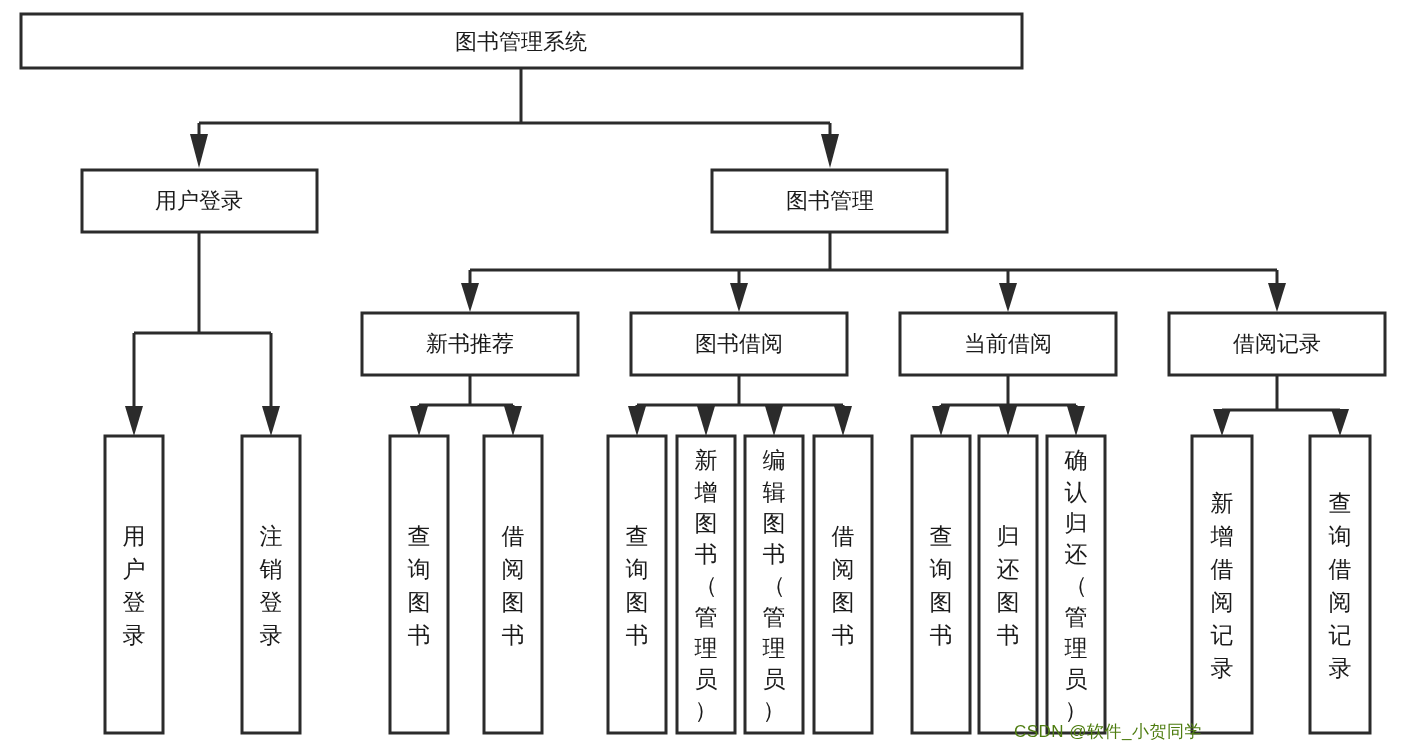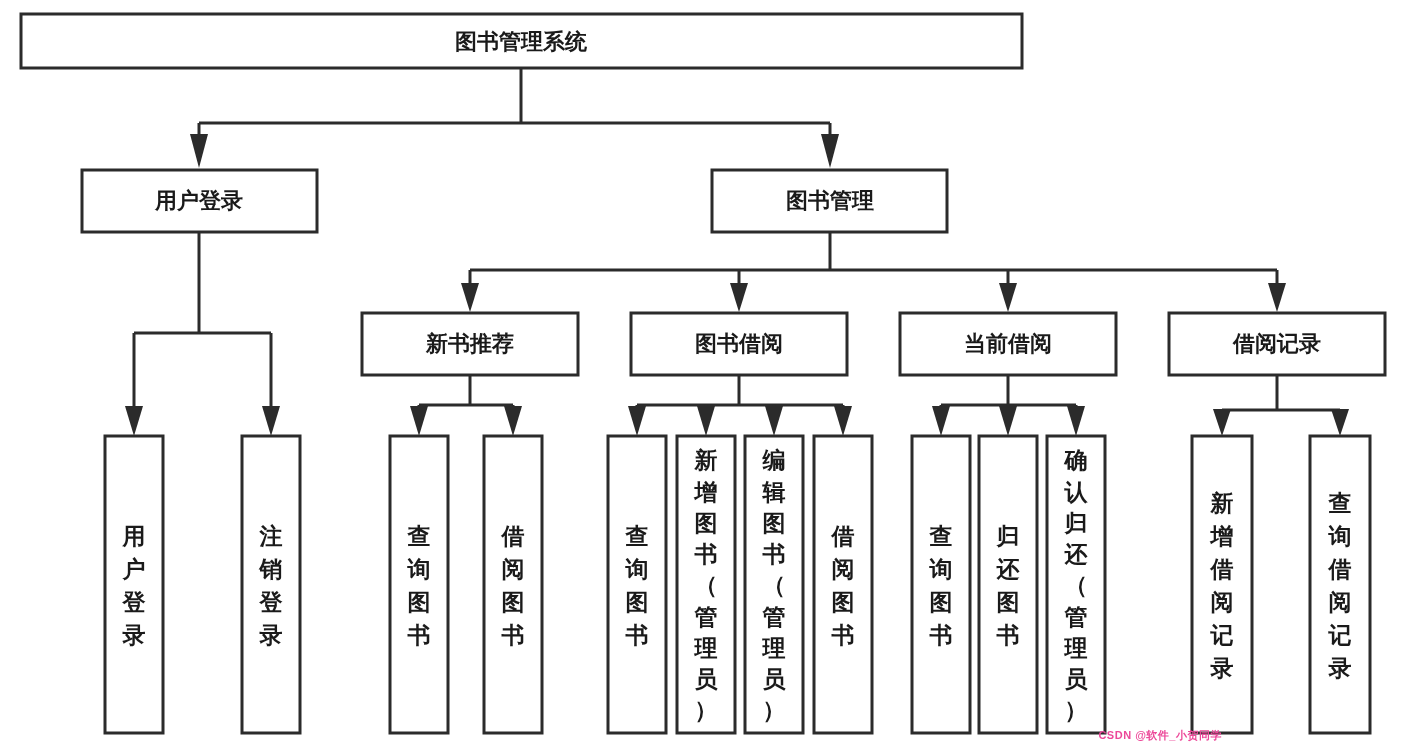--- a/index.html
+++ b/index.html
@@ -12,21 +12,20 @@
     width: 1405px;
     height: 747px;
     font-family: "Liberation Sans", "DejaVu Sans", sans-serif;
     overflow: hidden;
   }
   #diagram-root {
     position: relative;
     width: 1222px;
     height: 747px;
     background: #ffffff;
-    font-weight: bold;
   }
   svg#flowchart {
     position: absolute;
     top: 0;
     left: 0;
     width: 1405px;
     height: 747px;
     display: block;
   }
   .node-rect {
@@ -52,25 +51,25 @@
     dominant-baseline: middle;
   }
   .node-label-v {
     font-family: "Liberation Sans", "DejaVu Sans", sans-serif;
     font-size: 23px;
     fill: #1a1a1a;
     text-anchor: middle;
   }
   .watermark {
     position: absolute;
-    right: 0;
+    right: 20px;
     bottom: 4px;
     font-family: "Liberation Sans", "DejaVu Sans", sans-serif;
-    font-size: 11px;
-    color: #ec4899;
+    font-size: 17px;
+    color: #4d7c0f;
     letter-spacing: 0.5px;
     white-space: nowrap;
     pointer-events: none;
   }
 </style>
 </head>
 <body>
 
 <div id="diagram-root">
 

